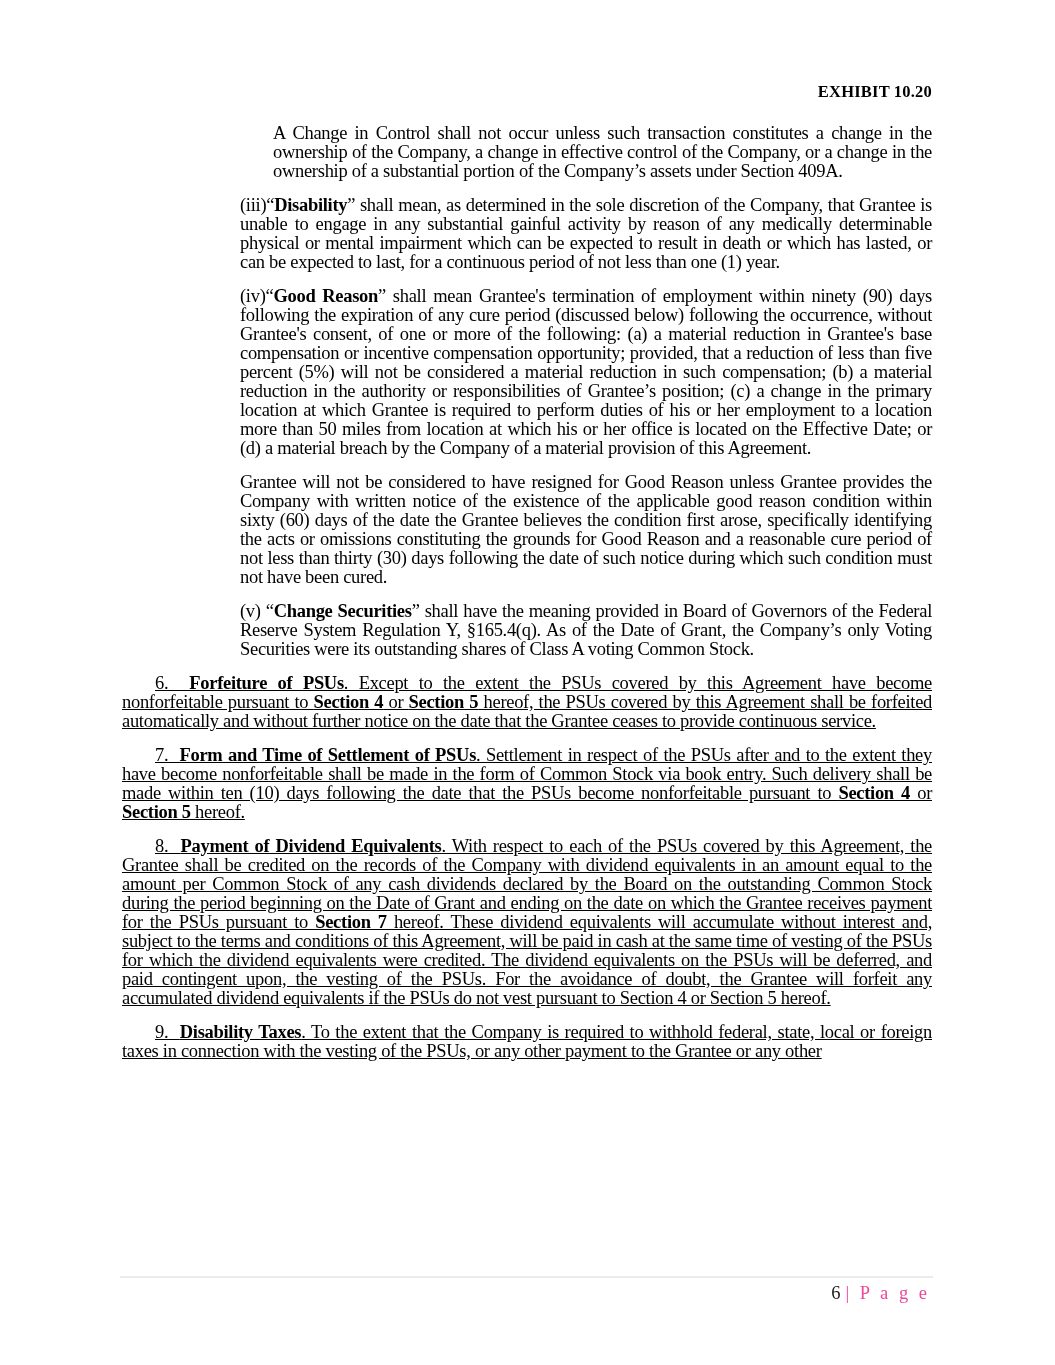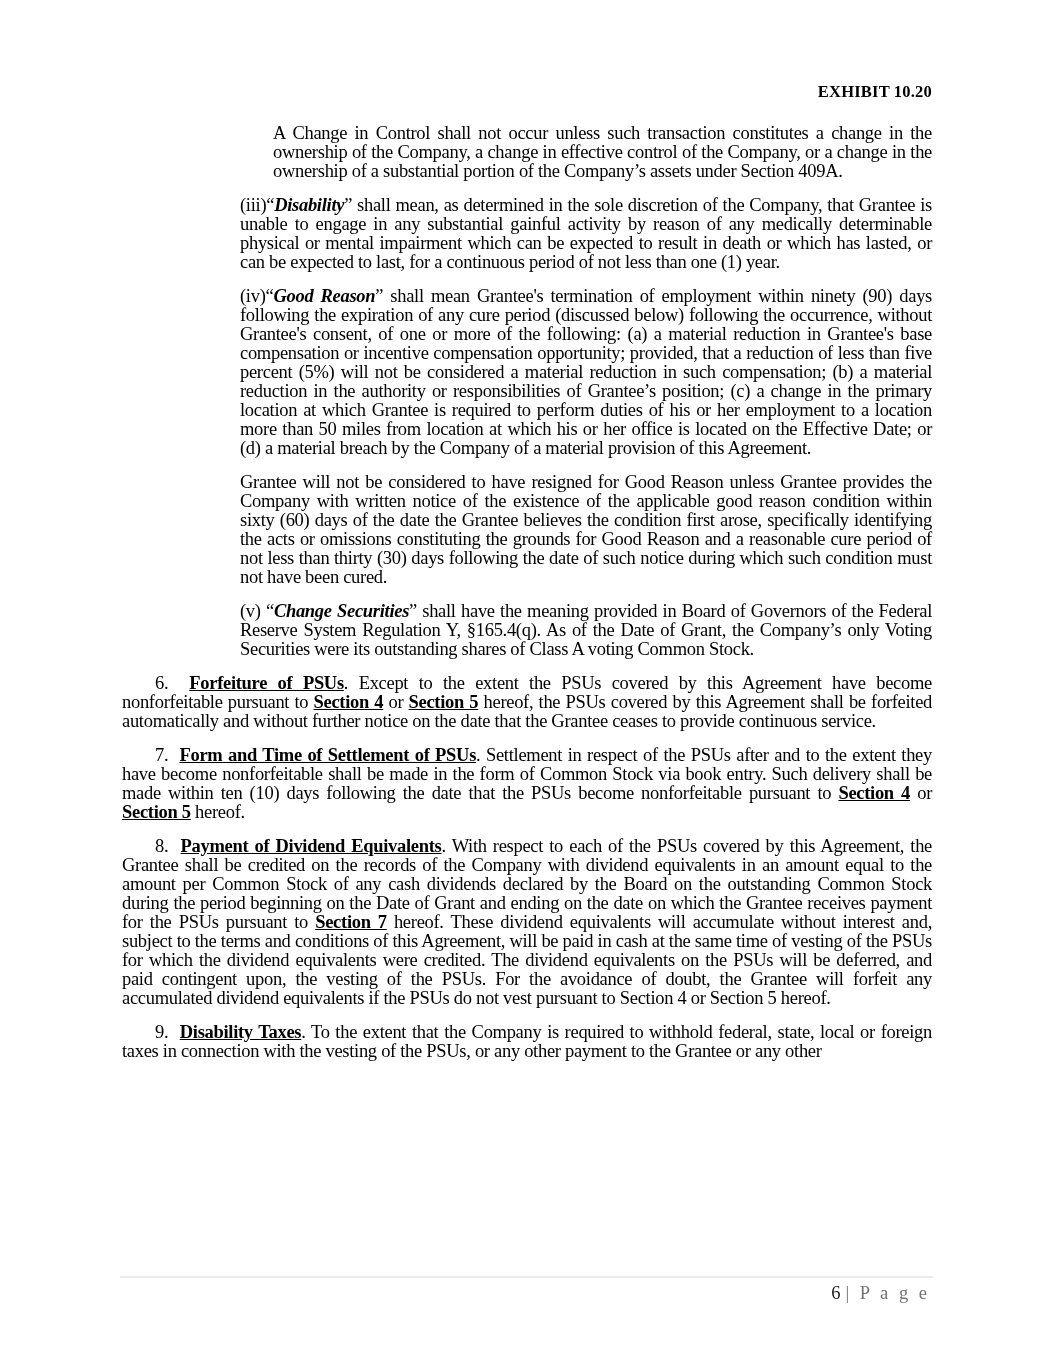--- a/index.html
+++ b/index.html
@@ -33,24 +33,23 @@
   }
   .content p {
     margin: 0 0 15px 0;
     font-size: 18.5px;
     line-height: 19px;
     letter-spacing: -0.3px;
     text-align: justify;
   }
   p.quote { margin-left: 151px; }
   p.def   { margin-left: 118px; }
-  p.body  { text-indent: 33px; }
+  p.body  { text-indent: 33px; text-decoration: underline; }
   .r-bi {
     font-weight: bold;
-    font-style: italic;
   }
   .r-bu {
     font-weight: bold;
     text-decoration: underline;
   }
   .footer-rule {
     position: absolute;
     left: 120px;
     width: 813px;
     top: 1276px;
@@ -61,21 +60,21 @@
   }
   .footer-text {
     position: absolute;
     top: 1283px;
     right: 125px;
     font-size: 18.5px;
     white-space: nowrap;
   }
   .pg-num { color: #1a1a1a; }
   .pg-word {
-    color: #737373;
+    color: #ec4899;
     letter-spacing: 3px;
     margin-left: 5px;
   }
 </style>
 </head>
 <body>
 
 <div class="page">
 
   <div class="exhibit-header">EXHIBIT 10.20</div>

